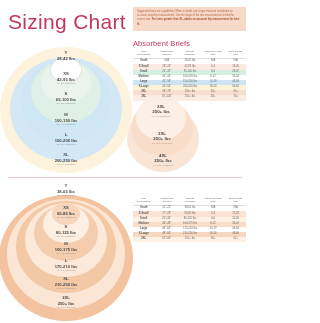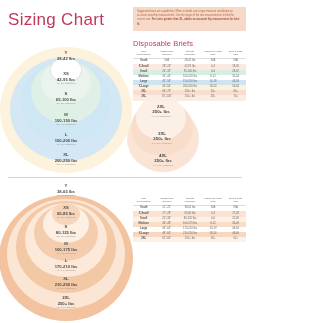--- a/index.html
+++ b/index.html
@@ -6,21 +6,21 @@
   body{
     width:250px;height:323px;background:#ffffff;
     font-family:"Liberation Sans",sans-serif;
     overflow:hidden;position:relative;
   }
   .page{position:relative;width:250px;height:323px;}
 
   
   .title{
     position:absolute;left:8px;top:10px;
-    font-size:17px;color:#c0395b;letter-spacing:.3px;
+    font-size:21px;color:#c0395b;letter-spacing:.3px;
     font-weight:400;white-space:nowrap;
   }
 
   
   .note{
     position:absolute;left:133px;top:7px;width:113px;
     background:#f6d9c9;color:#b4653f;
     font-size:2.6px;line-height:1.62;
     padding:3px 4px 4px 4px;box-sizing:border-box;
   }
@@ -163,21 +163,21 @@
     <span class="sz">3XL</span>
     <span class="wt">250+ lbs</span>
     <span class="ws">70"-106" waist/hips</span>
   </div>
   <div class="blbl" style="left:127px;top:153px;width:72px;">
     <span class="sz">4XL</span>
     <span class="wt">250+ lbs</span>
     <span class="ws">80"-106" waist/hips</span>
   </div>
 
-  <div class="sect-head" id="briefs-head">Disposable Briefs</div>
+  <div class="sect-head" id="briefs-head">Absorbent Briefs</div>
 
   <table class="tbl" id="briefs-table">
     <thead>
       <tr>
         <th>Size Description</th>
         <th>Waist/Hips (inches)</th>
         <th>Weight (pounds)</th>
         <th>Women's Pant Size</th>
         <th>Men's Pant Size</th>
       </tr>

